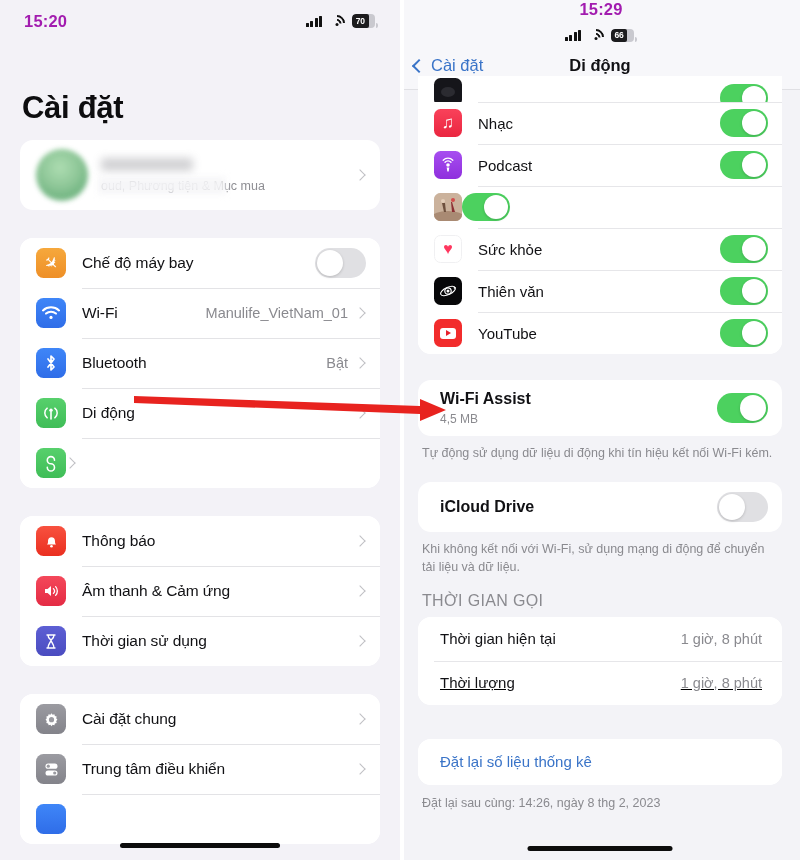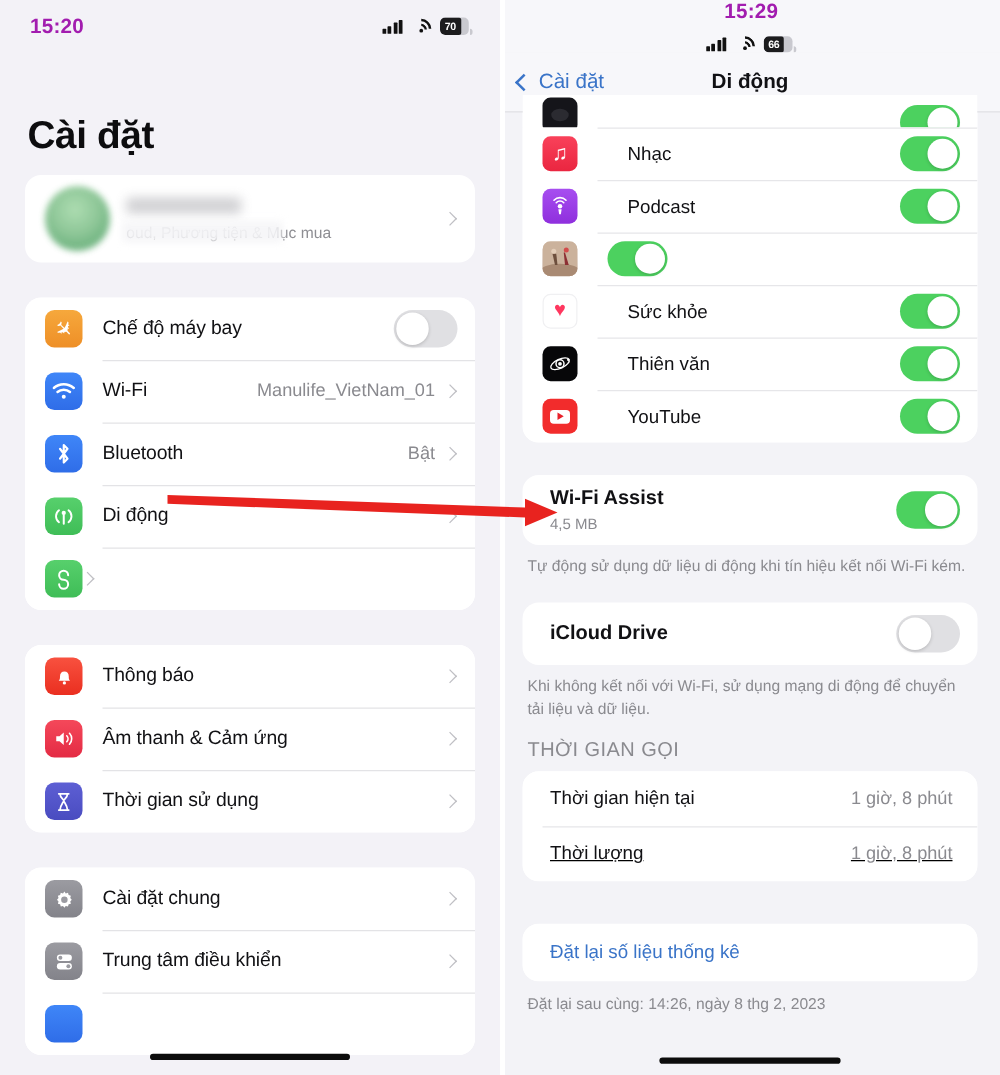--- a/index.html
+++ b/index.html
@@ -120,21 +120,21 @@
     transform: rotate(45deg);
   }
   .back .btxt { font-size: 16.5px; color: #3a74c8; }
   .nav-title {
     position:absolute; left: 0; right: 0; text-align: center;
     font-size: 16.5px; font-weight: 700; color: #111114; pointer-events:none;
   }
 
   
   .rcard { background:#fff; border-radius: 13px; margin: 0 18px; overflow:hidden; }
-  .rrow { display:flex; align-items:center; height: 42px; padding: 0 14px 0 16px; position:relative; background:#fff;gap:24px; }
+  .rrow { display:flex; align-items:center; height: 42px; padding: 0 14px 0 16px; position:relative; background:#fff; }
   .rrow + .rrow:before { content:""; position:absolute; left:60px; right:0; top:0; height:1px; background:#e6e6e9; }
   .rico { width: 28px; height: 28px; border-radius: 6.5px; flex: 0 0 28px;
           display:flex; align-items:center; justify-content:center; overflow:hidden; position:relative; color:#fff; font-size:15px; }
   .rlbl { flex:1; margin-left: 16px; font-size: 15px; color:#111114; }
   .tg.sm { width: 48px; height: 28px; border-radius: 14px; flex:0 0 48px; }
   .tg.sm .knob { width: 24px; height: 24px; }
   .tg.sm.on .knob { left: 22px; }
 
   .note { font-size: 12.5px; color: #8a8a8f; line-height: 1.38; padding: 9px 24px 0 22px; }
   .sechdr { font-size: 16px; color: #8a8a8f; letter-spacing: .35px; padding: 16px 0 7px 22px; }

